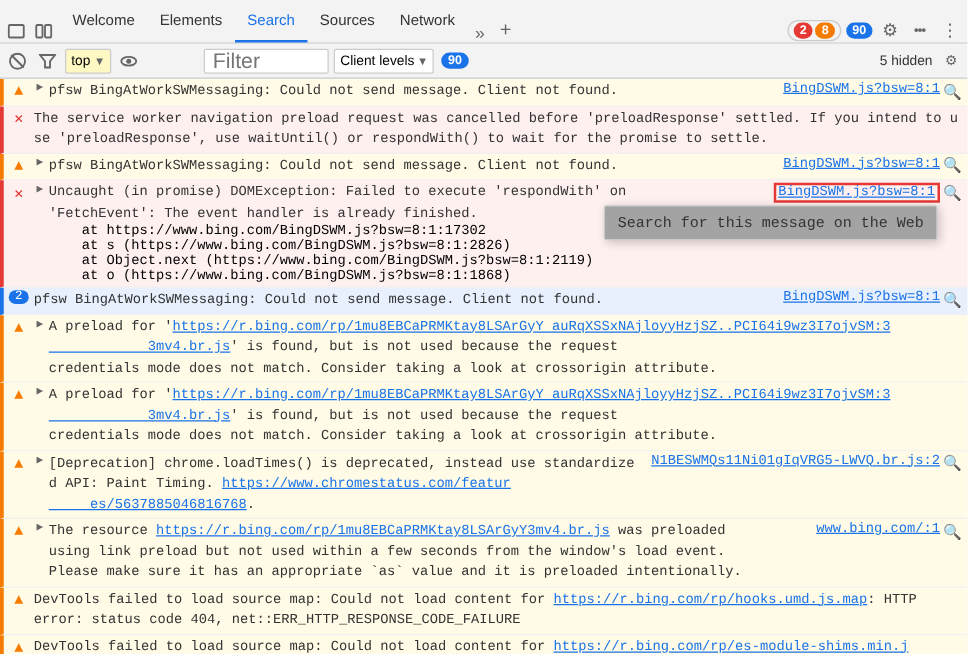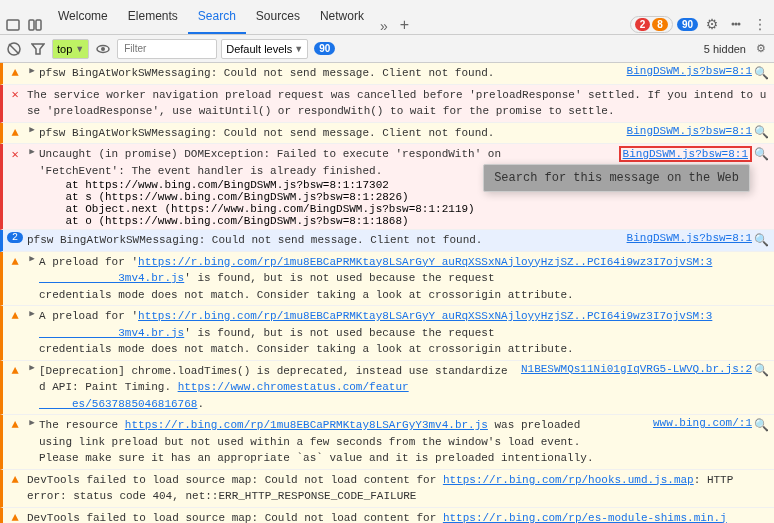--- a/index.html
+++ b/index.html
@@ -129,38 +129,39 @@
       align-items: center;
       justify-content: center;
       cursor: pointer;
       color: #444;
       font-size: 13px;
       border-radius: 3px;
     }
     .top-selector {
       display: flex;
       align-items: center;
-      background: #bef264;
+      background: #fef9c3;
       border: 1px solid #ccc;
       border-radius: 2px;
       padding: 1px 4px;
       height: 20px;
       cursor: pointer;
       font-size: 11px;
       gap: 3px;
     }
     .filter-input {
       background: #fff;
       border: 1px solid #ccc;
       border-radius: 2px;
       height: 20px;
       padding: 0 6px;
-      font-size: 10px;
+      font-size: 17px;
       width: 100px;
       outline: none;
+      margin-left: 46px;
     }
     .default-levels {
       display: flex;
       align-items: center;
       background: #fff;
       border: 1px solid #ccc;
       border-radius: 2px;
       padding: 1px 4px;
       height: 20px;
       cursor: pointer;
@@ -363,21 +364,21 @@
     <span style="font-size:9px;color:#666;">▼</span>
   </div>
   <div class="console-btn" title="Live expressions">
     <svg width="14" height="14" viewBox="0 0 14 14">
         <ellipse cx="7" cy="7" rx="6" ry="3.5" fill="none" stroke="#666" stroke-width="1.5"></ellipse>
         <circle cx="7" cy="7" r="2" fill="#666"></circle>
       </svg>
   </div>
   <input class="filter-input" type="text" placeholder="Filter" style="">
   <div class="default-levels">
-    <span>Default levels</span>
+    <span>Client levels</span>
     <span style="font-size:9px;color:#666;">▼</span>
   </div>
   <span class="badge-blue" style="margin-left:2px;">90</span>
   <div class="console-toolbar-right">
     <span class="hidden-count">5 hidden</span>
     <div class="settings-gear">⚙</div>
   </div>
 </div>
 
 <div class="console-content">

